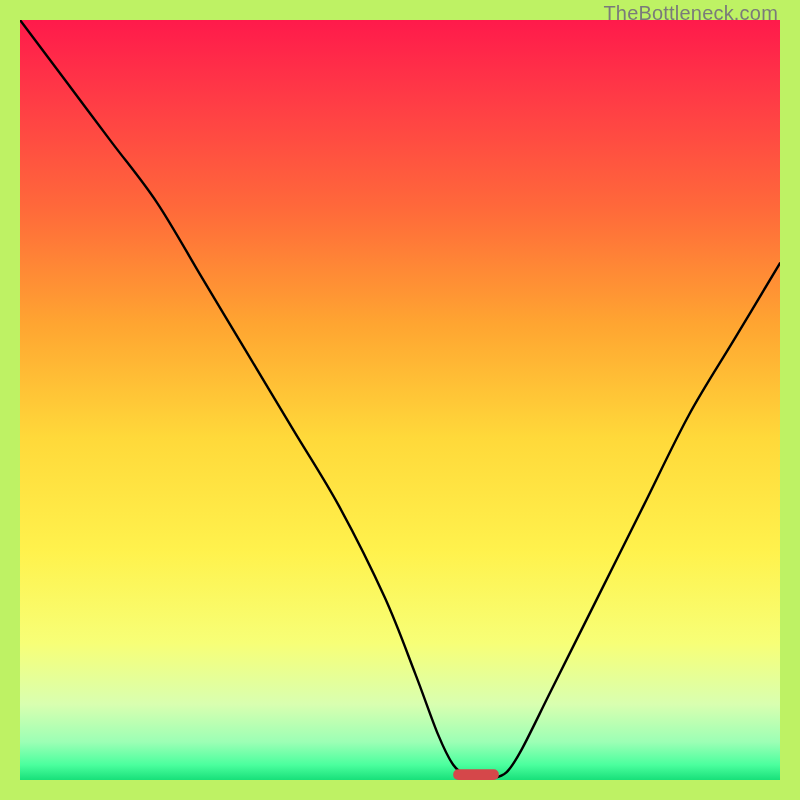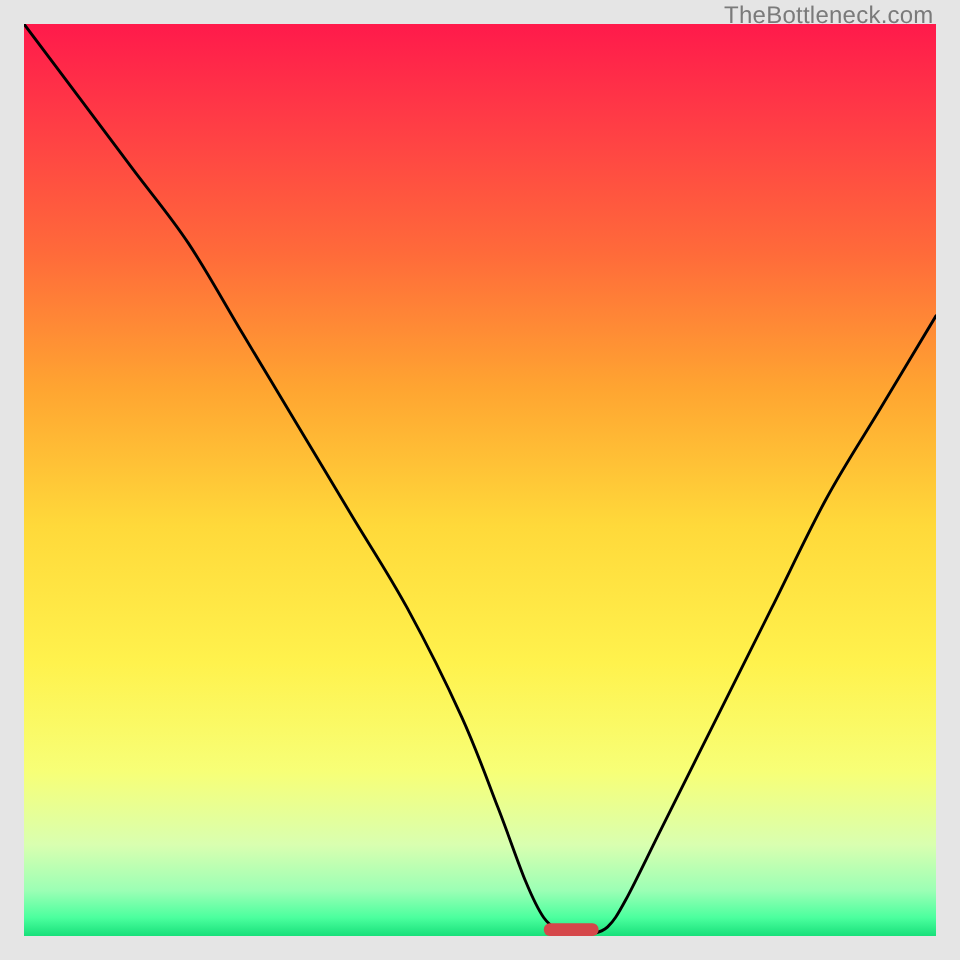--- a/index.html
+++ b/index.html
@@ -7,21 +7,21 @@
     padding: 0;
     width: 800px;
     height: 800px;
     background: #000;
     overflow: hidden;
   }
   .chart-container {
     position: relative;
     width: 800px;
     height: 800px;
-    background: #e5e5e5;
+    background: #bef264;
   }
   .plot-area {
     position: absolute;
     left: 20px;
     top: 20px;
     width: 760px;
     height: 760px;
   }
   .gradient-bg {
     position: absolute;

